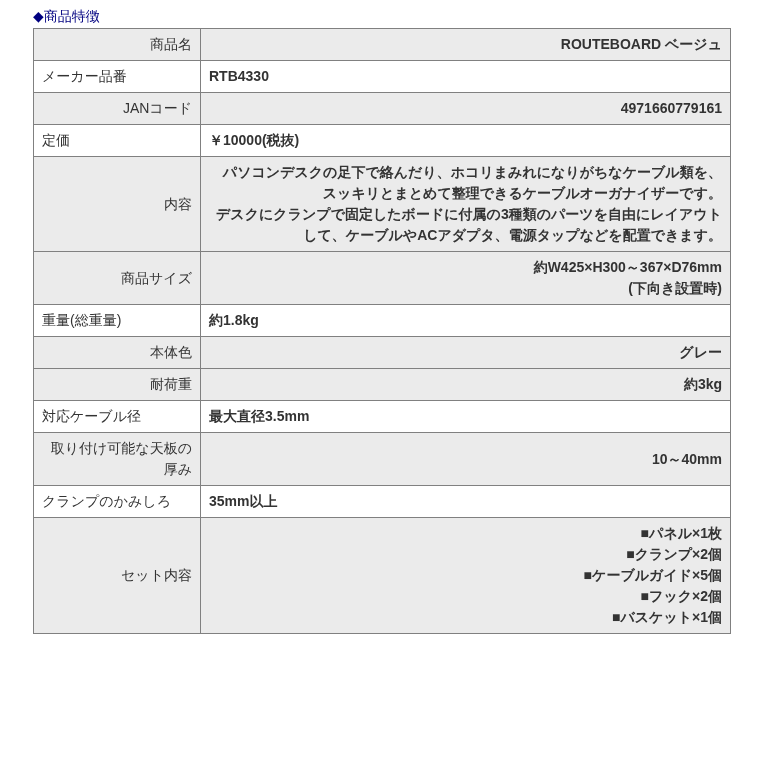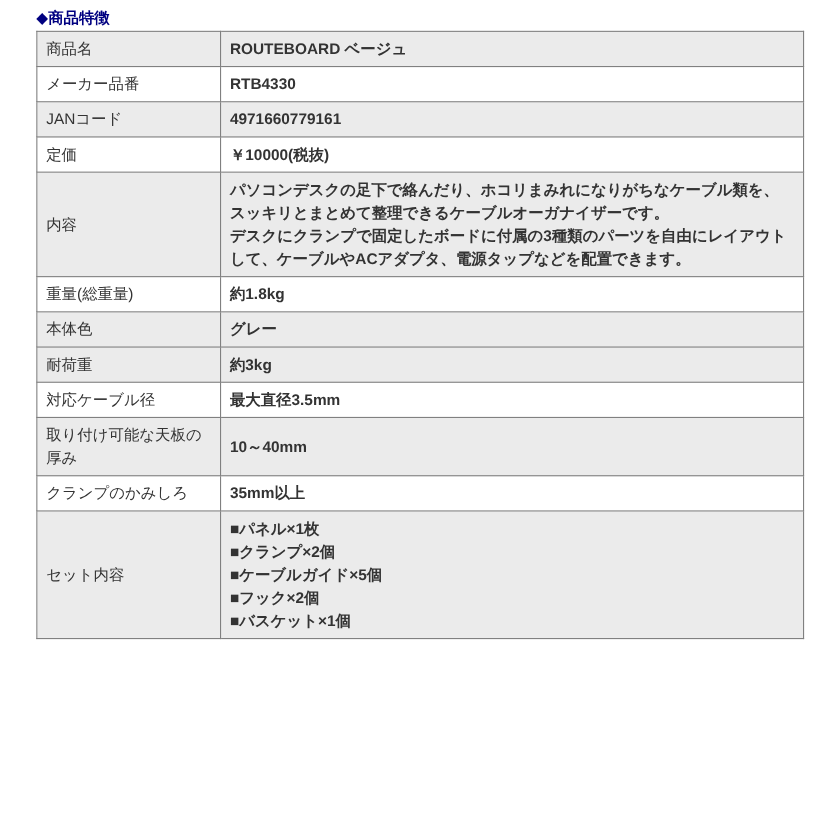--- a/index.html
+++ b/index.html
@@ -19,21 +19,21 @@
     font-size:14px;
   }
   .page{
     width:764px;
     padding:6px 29px 10px 33px;
   }
   .section-heading{
     margin:0;
     color:var(--accent);
     font-size:14px;
-    font-weight:bold;
+    font-weight:normal;
     line-height:20px;
   }
   .feature-desc{
     margin:8px 0 0 0;
     line-height:20px;
   }
   .specs-heading{
     margin-top:18px;
   }
   table.spec-table{
@@ -48,21 +48,21 @@
     padding:5px 8px;
     font-weight:normal;
     text-align:left;
     vertical-align:middle;
     font-size:14px;
     line-height:21px;
   }
   table.spec-table th{
     width:167px;
   }
-  tr.shaded th, tr.shaded td{ background:var(--shaded); }
+  tr.shaded th, tr.shaded td{ background:var(--shaded);text-align:right; }
   tr.plain th,  tr.plain td { background:var(--plain); }
   td .line{ line-height:21px;font-weight:bold; }
 </style>
 </head>
 <body>
 
 <div class="page">
 
   <h2 class="section-heading">◆商品特徴</h2>
 
@@ -92,20 +92,27 @@
           <th>定価</th>
           <td>
             <div class="line">￥10000(税抜)</div>
           </td>
         </tr>
         <tr class="shaded">
           <th>内容</th>
           <td>
             <div class="line">パソコンデスクの足下で絡んだり、ホコリまみれになりがちなケーブル類を、スッキリとまとめて整理できるケーブルオーガナイザーです。</div>
             <div class="line">デスクにクランプで固定したボードに付属の3種類のパーツを自由にレイアウトして、ケーブルやACアダプタ、電源タップなどを配置できます。</div>
+          </td>
+        </tr>
+        <tr class="shaded">
+          <th>商品サイズ</th>
+          <td>
+            <div class="line">約W425×H300～367×D76mm</div>
+            <div class="line">(下向き設置時)</div>
           </td>
         </tr>
         <tr class="plain">
           <th>重量(総重量)</th>
           <td>
             <div class="line">約1.8kg</div>
           </td>
         </tr>
         <tr class="shaded">
           <th>本体色</th>

